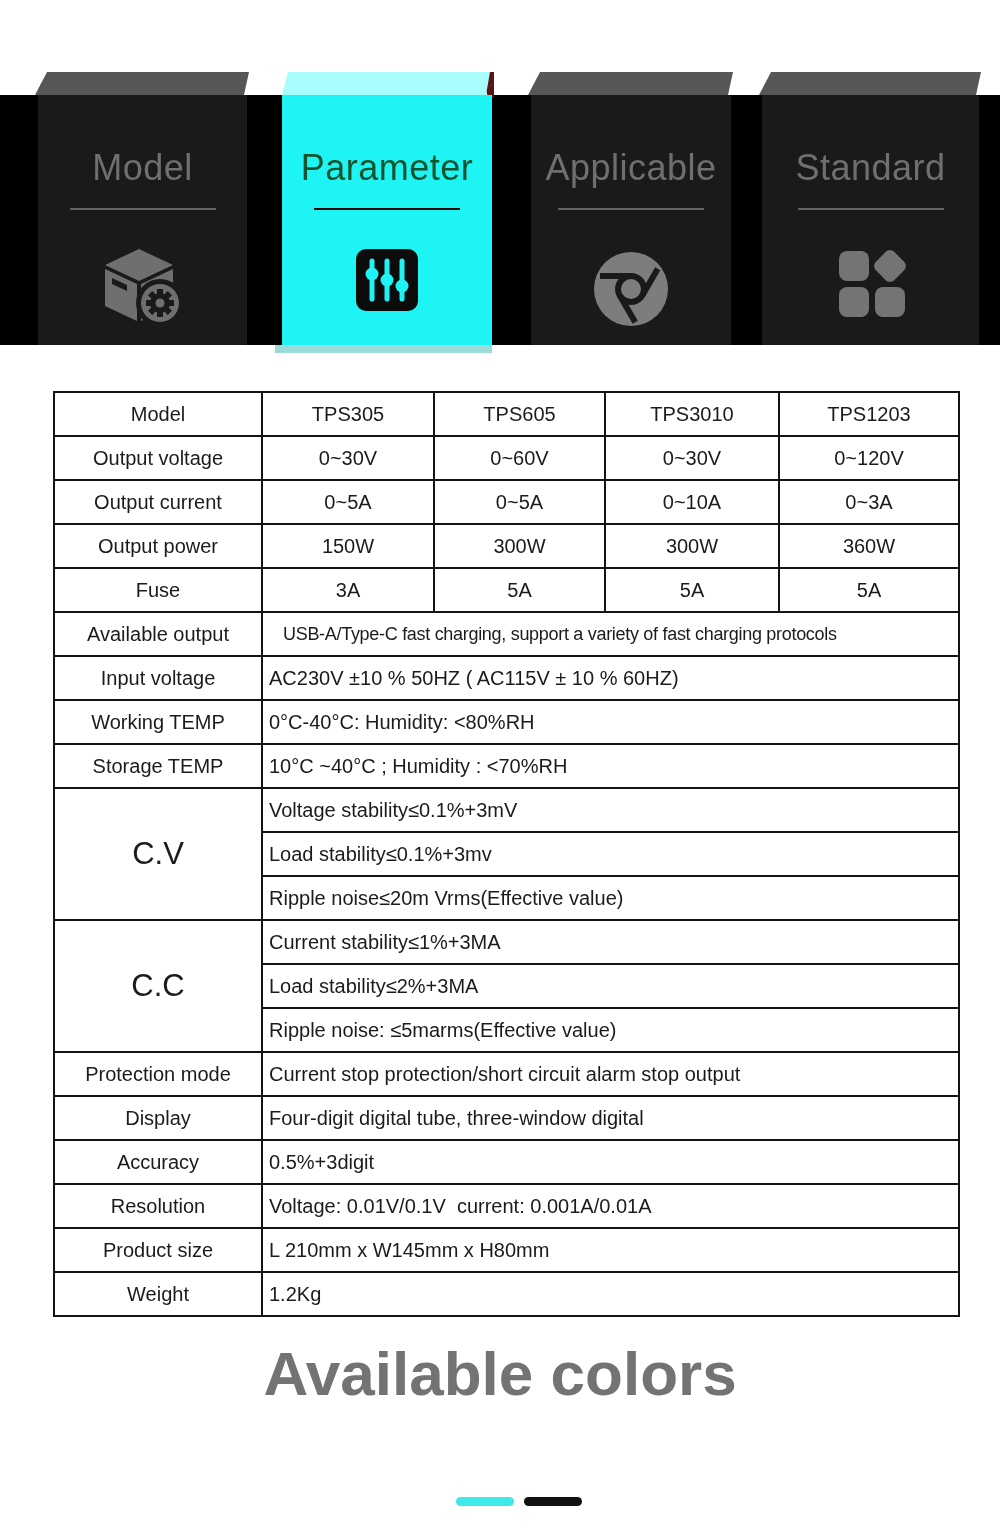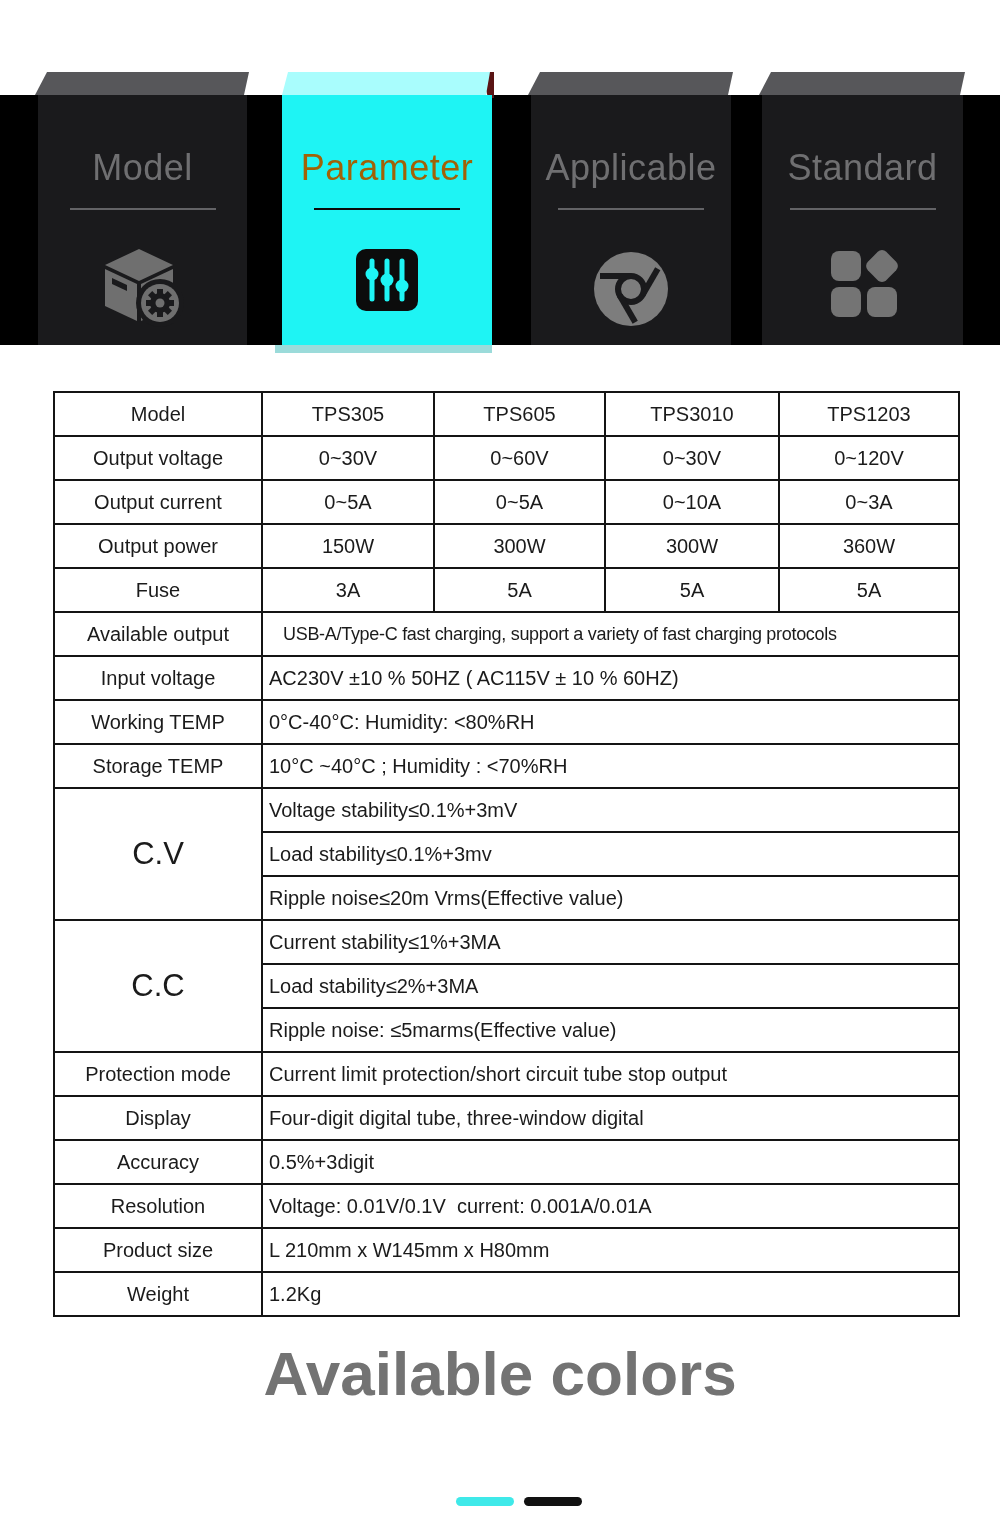--- a/index.html
+++ b/index.html
@@ -8,29 +8,29 @@
 
   
   .band{position:absolute;left:0;top:95px;width:1000px;height:250px;background:var(--band-black,#000);}
   .under-strip{position:absolute;left:275px;top:345px;width:217px;height:8px;background:var(--strip-teal,#9bdbda);}
   .flap-wedge{position:absolute;left:481px;top:72px;width:13px;height:26px;background:var(--wedge-maroon,#5a1414);
               clip-path:polygon(0 0,100% 0,100% 100%,55% 100%);}
   .tab{position:absolute;top:95px;height:250px;background:var(--tab-dark,#1a1a1c);}
   .tab-model{left:38px;width:209px;}
   .tab-parameter{left:282px;width:210px;}
   .tab-applicable{left:531px;width:200px;}
-  .tab-standard{left:762px;width:201px;}
+  .tab-standard{left:762px;width:201px;padding-left:16px;}
   .tab .flap{position:absolute;top:-23px;left:-3px;right:-5px;height:23px;background:var(--flap-gray,#57575a);
              clip-path:polygon(12px 0, calc(100% - 3px) 0, calc(100% - 8px) 100%, 0 100%);}
   .tab.active{background:var(--accent-cyan,#1ef4f4);}
   .tab.active .flap{background:var(--accent-cyan-light,#a9fdfd);left:0;right:-3px;
              clip-path:polygon(6px 0, calc(100% - 5px) 0, calc(100% - 9px) 100%, 0 100%);}
   .tab-label{position:absolute;top:54px;left:0;width:100%;text-align:center;
              font-size:36px;line-height:38px;color:var(--tab-text-gray,#6f6f71);letter-spacing:.5px;}
-  .tab.active .tab-label{color:#a16207;}
+  .tab.active .tab-label{color:#14532d;}
   .tab-underline{position:absolute;top:113px;left:50%;transform:translateX(-50%);
              width:146px;height:2px;background:#636366;}
   .tab.active .tab-underline{background:#0a0a0a;}
   .tab-icon{position:absolute;top:152px;left:50%;transform:translateX(-50%);}
 
   
   table.spec{position:absolute;left:53px;top:391px;width:905px;border-collapse:collapse;table-layout:fixed;
              color:#1b1b1b;font-size:20px;}
   table.spec col.c0{width:208px;} table.spec col.c1{width:172px;} table.spec col.c2{width:171px;}
   table.spec col.c3{width:174px;} table.spec col.c4{width:180px;}
@@ -216,21 +216,21 @@
           <td class="span-cell" colspan="4">Current stability≤1%+3MA</td>
         </tr>
         <tr>
           <td class="span-cell" colspan="4">Load stability≤2%+3MA</td>
         </tr>
         <tr>
           <td class="span-cell" colspan="4">Ripple noise: ≤5marms(Effective value)</td>
         </tr>
         <tr>
           <td class="label-cell">Protection mode</td>
-          <td class="span-cell" colspan="4">Current limit protection/short circuit tube stop output</td>
+          <td class="span-cell" colspan="4">Current stop protection/short circuit alarm stop output</td>
         </tr>
         <tr>
           <td class="label-cell">Display</td>
           <td class="span-cell" colspan="4">Four-digit digital tube, three-window digital</td>
         </tr>
         <tr>
           <td class="label-cell">Accuracy</td>
           <td class="span-cell" colspan="4">0.5%+3digit</td>
         </tr>
         <tr>

